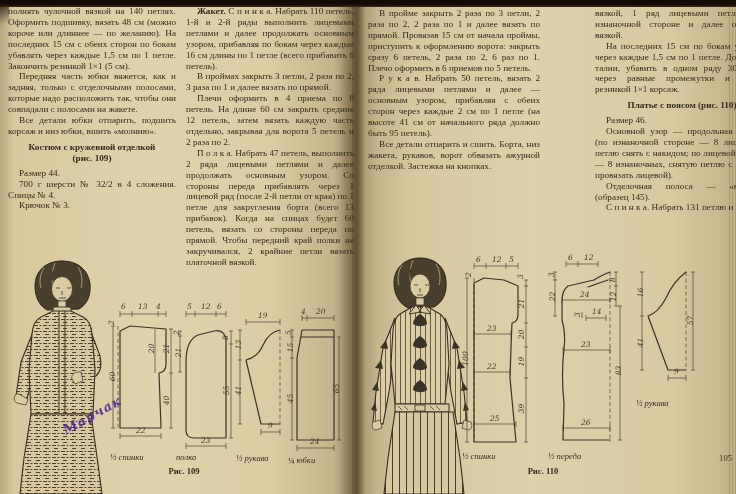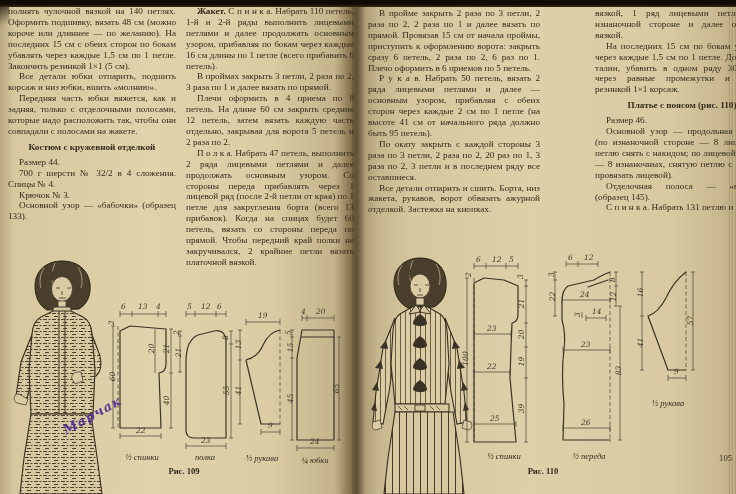--- a/index.html
+++ b/index.html
@@ -24,59 +24,58 @@
   .col p.noind{text-indent:0;}
   .col .lead{font-weight:bold;}
   .head{font-weight:bold;text-align:center;text-indent:0 !important;margin:5px 0 4px !important;}
   .diag{position:absolute;z-index:6;}
   .diag svg{position:absolute;left:0;top:0;overflow:visible;}
   .o{fill:none;stroke:#3a3428;stroke-width:1.2;stroke-linejoin:round;stroke-linecap:round;}
   .d{fill:none;stroke:#4a4336;stroke-width:.7;}
   .f{stroke-dasharray:4 2.5;}
   .dim{position:absolute;font:italic 7.5px "DejaVu Serif",serif;color:#3e3727;white-space:nowrap;}
   .v{transform:rotate(-90deg);transform-origin:center;}
-  .dlabel{position:absolute;left:0;right:0;text-align:center;font-style:italic;
+  .dlabel{position:absolute;left:0;right:0;font-style:italic;
           font-size:8.6px;color:#332c1e;}
   .caption{position:absolute;font-weight:bold;font-size:8.6px;color:#332b1c;z-index:6;
            text-align:center;width:64px;}
   #page-num{position:absolute;left:706px;top:453px;width:26px;text-align:right;
             font-size:8.6px;color:#3a3123;z-index:6;}
   #stamp{position:absolute;left:58px;top:400px;width:96px;z-index:7;
          font:italic bold 13px "DejaVu Serif",serif;color:#53279b;
          transform:rotate(-29deg);letter-spacing:1px;opacity:.9;}
   .fig{position:absolute;z-index:5;}
 </style>
 </head>
 <body>
 <div id="stage">
 
 <div class="page" id="page-left">
   <div class="col" style="left:8px;top:6px;">
     <p class="noind">полнять чулочной вязкой на 140 петлях. Оформить подшивку, вязать 48 см (можно короче или длиннее — по желанию). На последних 15 см с обеих сторон по бокам убавлять через каждые 1,5 см по 1 петле. Закончить резинкой 1×1 (5 см).</p>
+    <p>Передняя часть юбки вяжется, как и задняя, только с отделочными полосами, которые надо расположить так, чтобы они совпадали с полосами на жакете.</p>
     <p>Все детали юбки отпарить, подшить корсаж и низ юбки, вшить «молнию».</p>
-    <p>Передняя часть юбки вяжется, как и задняя, только с отделочными полосами, которые надо расположить так, чтобы они совпадали с полосами на жакете.</p>
     <p class="head">Костюм с кружевной отделкой</p>
+    <p class="head" style="margin-top:-4px !important;">(рис. 109)</p>
     <p>Размер 44.</p>
     <p>700 г шерсти № 32/2 в 4 сложения. Спицы № 4.</p>
     <p>Крючок № 3.</p>
-    <p>Основной узор — «бабочки» (образец 133).</p>
   </div>
   <div class="col" style="left:186px;top:6px;">
     <p><span class="lead">Жакет.</span> <span>С п и н к а. Набрать 110 петель, 1-й и 2-й ряды выполнить лицевыми петлями и далее продолжать основным узором, прибавляя по бокам через каждые 16 см длины по 1 петле (всего прибавить 6 петель).</span></p>
     <p>В проймах закрыть 3 петли, 2 раза по 2, 3 раза по 1 и далее вязать по прямой.</p>
     <p>Плечи оформить в 4 приема по 8 петель. На длине 60 см закрыть средние 12 петель, затем вязать каждую часть отдельно, закрывая для ворота 5 петель и 2 раза по 2.</p>
     <p>П о л к а. Набрать 47 петель, выполнить 2 ряда лицевыми петлями и далее продолжать основным узором. Со стороны переда прибавлять через 1 лицевой ряд (после 2-й петли от края) по 1 петле для закругления борта (всего 13 прибавок). Когда на спицах будет 60 петель, вязать со стороны переда по прямой. Чтобы передний край полки не закручивался, 2 крайние петли вязать платочной вязкой.</p>
   </div>
 </div>
 
 <div class="page" id="page-right">
   <div class="col" style="left:16px;top:8px;width:172px;">
     <p>В пройме закрыть 2 раза по 3 петли, 2 раза по 2, 2 раза по 1 и далее вязать по прямой. Провязав 15 см от начала проймы, приступить к оформлению ворота: закрыть сразу 6 петель, 2 раза по 2, 6 раз по 1. Плечо оформить в 6 приемов по 5 петель.</p>
     <p>Р у к а в. Набрать 50 петель, вязать 2 ряда лицевыми петлями и далее — основным узором, прибавляя с обеих сторон через каждые 2 см по 1 петле (на высоте 41 см от начального ряда должно быть 95 петель).</p>
-    <p>По окату закрыть с каждой стороны 3 раза по 3 петли, 2 раза по 2, 20 раз по 1, 3 раза по 2, 3 петли и в последнем ряду все оставшиеся.</p>
     <p>Все детали отпарить и сшить. Борта, низ жакета, рукавов, ворот обвязать ажурной отделкой. Застежка на кнопках.</p>
   </div>
   <div class="col" style="left:197px;top:8px;width:174px;margin-left:46px;">
     <p class="noind">вязкой, 1 ряд лицевыми петлями по изнаночной стороне и далее основной вязкой.</p>
     <p>На последних 15 см по бокам убавлять через каждые 1,5 см по 1 петле. Довязав до талии, убавить в одном ряду 30 петель через равные промежутки и связать резинкой 1×1 корсаж.</p>
     <p class="head">Платье с поясом (рис. 110)</p>
     <p>Размер 46.</p>
     <p>Основной узор — продольная полоска (по изнаночной стороне — 8 лицевых, 1 петлю снять с накидом; по лицевой стороне — 8 изнаночных, снятую петлю с накидом провязать лицевой).</p>
     <p>Отделочная полоса — «веточки» (образец 145).</p>
     <p>С п и н к а. Набрать 131 петлю и</p>

